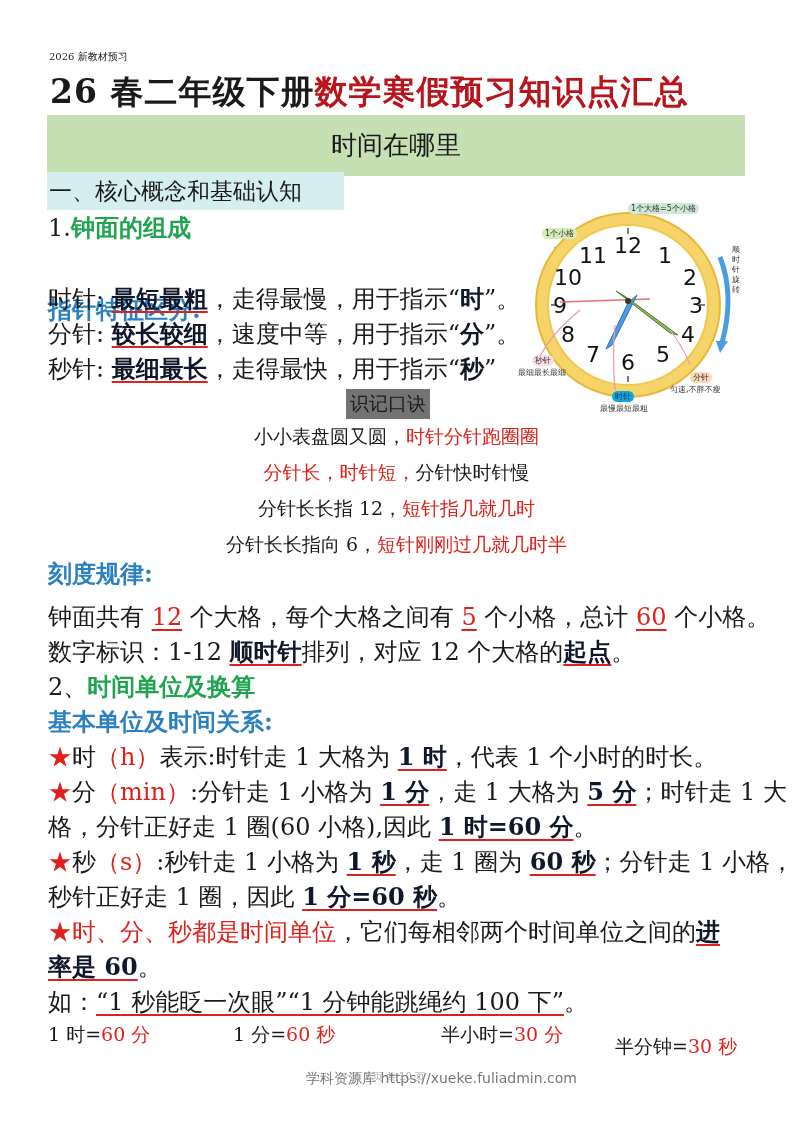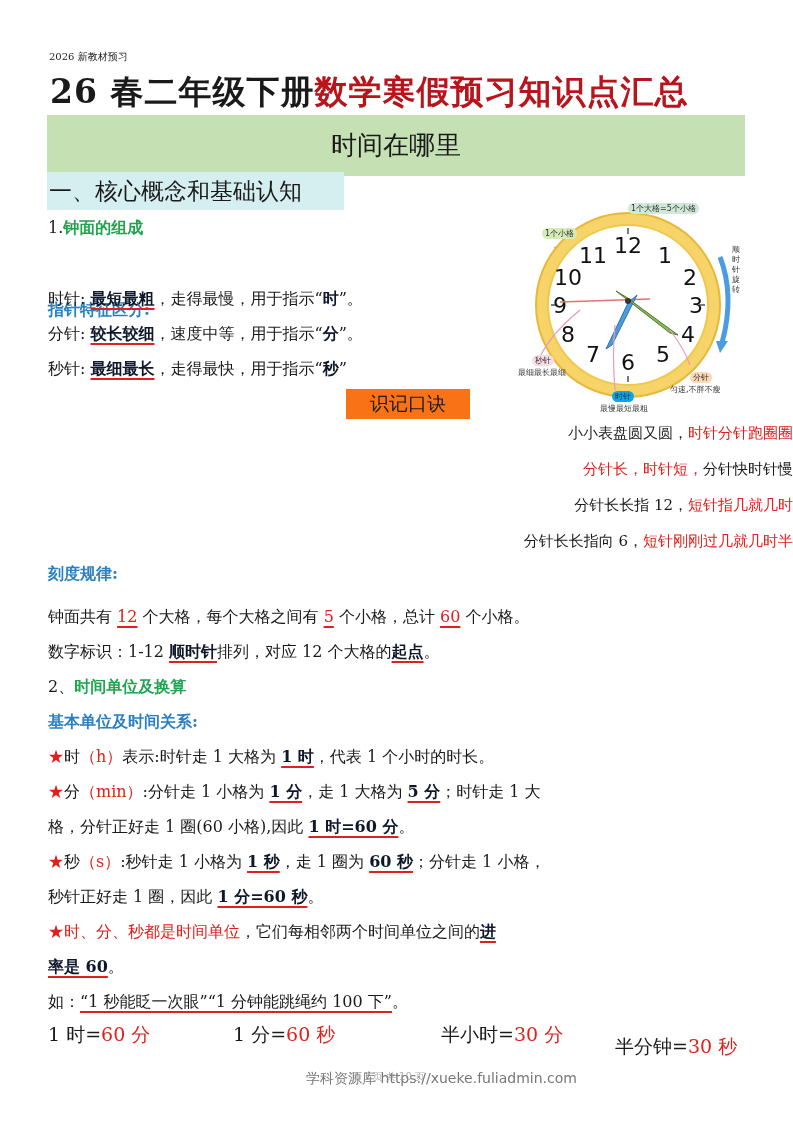--- a/index.html
+++ b/index.html
@@ -6,28 +6,28 @@
   body { width: 793px; height: 1122px; position: relative; overflow: hidden;
          font-family: "DejaVu Serif", "Liberation Serif", serif; color: #1a1a1a; }
   .abs { position: absolute; }
   .header-tag { left: 49px; top: 50px; font-size: 10px; color: #222; font-family: "DejaVu Serif", serif; }
   .title { left: 50px; top: 70px; font-size: 33px; font-weight: bold; letter-spacing: 1px; white-space: nowrap; }
   .title .red { color: #b8141c; }
   .subtitle-bar { left: 47px; top: 115px; width: 698px; height: 61px; background: #c5e0b3;
                   display: flex; align-items: center; justify-content: center; font-size: 26px; }
   .sec-head { left: 47px; top: 172px; height: 38px; width: 295px; background: #d5eef0;
               font-size: 23px; line-height: 38px; padding-left: 2px; white-space: nowrap; }
-  .line { position: absolute; left: 48px; font-size: 16px; white-space: nowrap; line-height: 28px; }
+  .line { position: absolute; left: 48px; font-size: 24px; white-space: nowrap; line-height: 28px; }
   .green { color: #20a450; font-weight: bold; }
   .blue { color: #2a80c0; font-weight: bold; }
   .red { color: #e0201c; }
   .redb { color: #0f172a; font-weight: bold; }
   .ul { text-decoration: underline; text-decoration-color: #e0201c; text-underline-offset: 4px; text-decoration-thickness: 2px; }
-  .center { position: absolute; left: 0; width: 793px; text-align: right; font-size: 15px; white-space: nowrap; }
-  .mnemonic-title { left: 346px; top: 389px; background: #f97316; font-size: 19px; padding: 2px 24px; }
+  .center { position: absolute; left: 0; width: 793px; text-align: center; font-size: 19px; white-space: nowrap; }
+  .mnemonic-title { left: 346px; top: 389px; background: #737373; font-size: 19px; padding: 2px 4px; }
   .star { color: #e0201c; }
   .eqrow { position: absolute; top: 1022px; font-size: 19px; white-space: nowrap; }
   .footer { left: 0; width: 793px; top: 1070px; text-align: center; font-size: 14px; color: #777;
             font-family: "DejaVu Sans", sans-serif; padding-left: 45px; }
   .footer .pg { position: absolute; left: 350px; top: 0; font-size: 10px; color: #999; opacity: .8; }
   .clock-wrap { left: 520px; top: 195px; width: 230px; height: 230px; }
   .clock-label { position: absolute; font-size: 8px; color: #333; font-family: "DejaVu Sans", sans-serif; white-space: nowrap; }
   .pill { padding: 0 3px; border-radius: 6px; }
 </style>
 </head>

